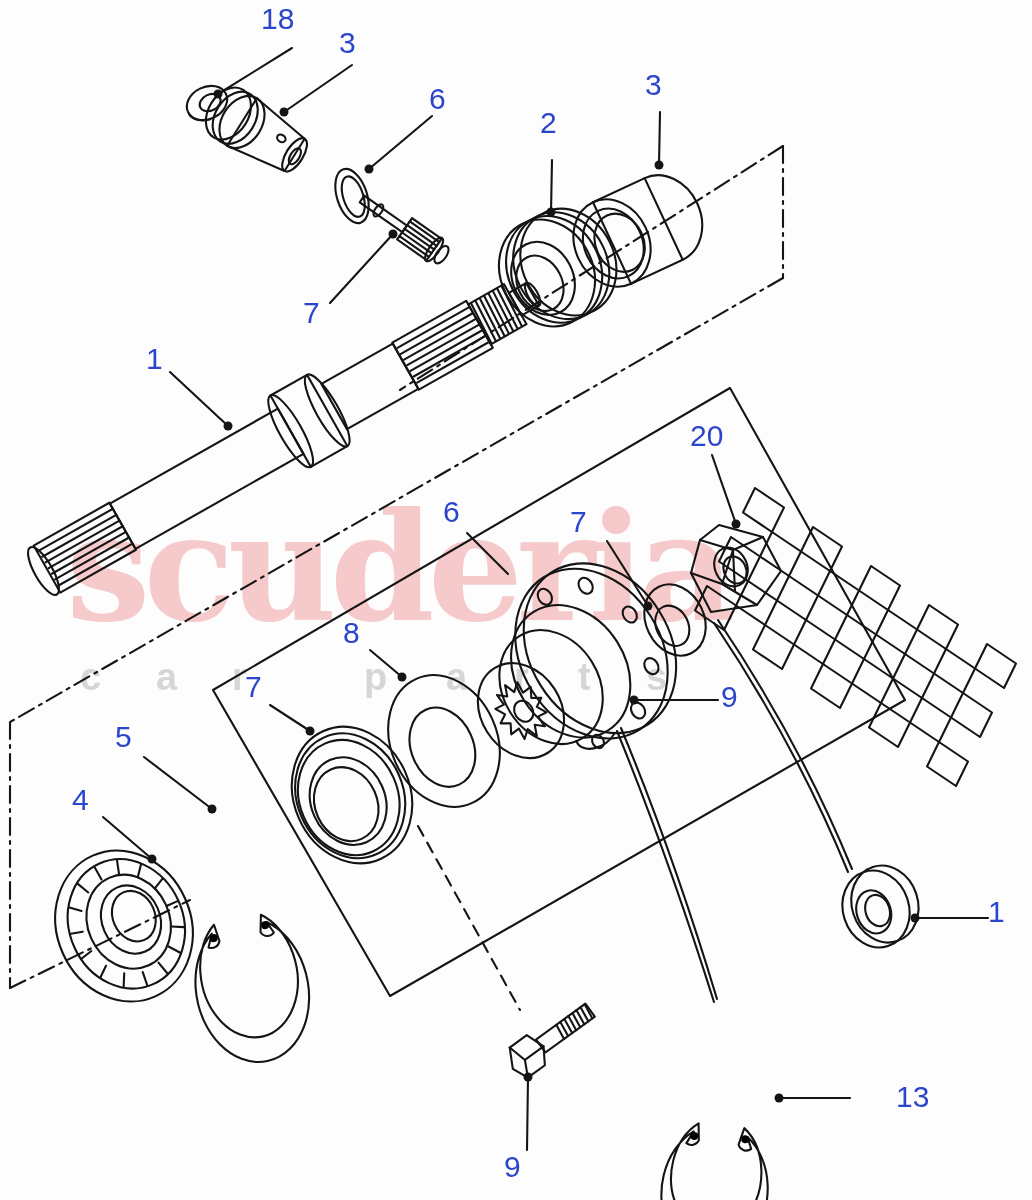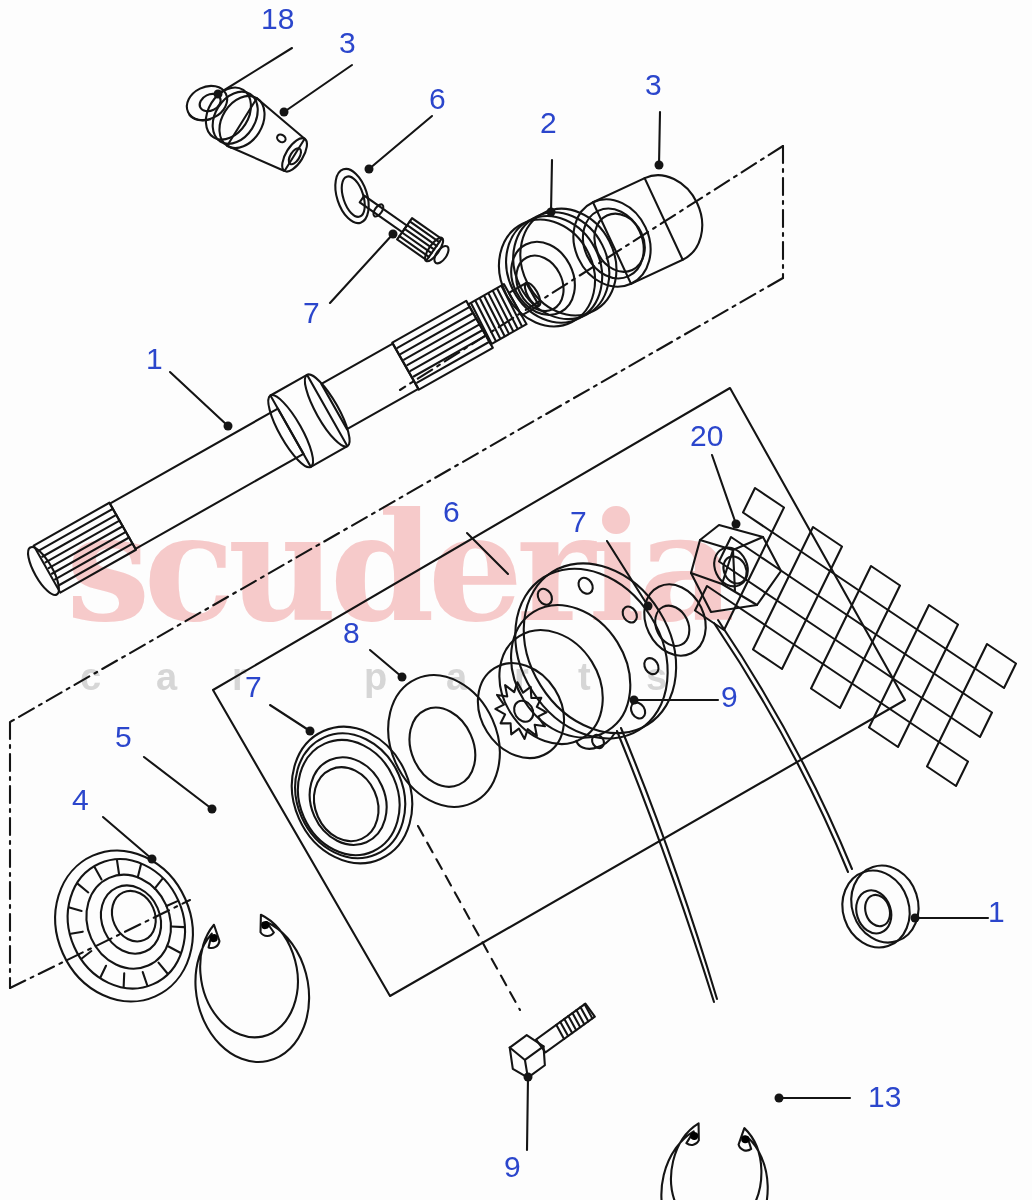--- a/index.html
+++ b/index.html
@@ -290,19 +290,19 @@
   <div class="callout" style="left:645px;top:70px">3</div>
   <div class="callout" style="left:72px;top:785px">4</div>
   <div class="callout" style="left:115px;top:722px">5</div>
   <div class="callout" style="left:443px;top:497px">6</div>
   <div class="callout" style="left:245px;top:672px">7</div>
   <div class="callout" style="left:343px;top:618px">8</div>
   <div class="callout" style="left:721px;top:682px">9</div>
   <div class="callout" style="left:570px;top:507px">7</div>
   <div class="callout" style="left:690px;top:421px">20</div>
   <div class="callout" style="left:988px;top:897px">1</div>
-  <div class="callout" style="left:868px;top:1082px">13</div>
+  <div class="callout" style="left:896px;top:1082px">13</div>
   <div class="callout" style="left:504px;top:1152px">9</div>
   <div class="callout" style="left:303px;top:298px">7</div>
   <div class="callout" style="left:429px;top:84px">6</div>
   <div class="callout" style="left:339px;top:28px">3</div>
   <div class="callout" style="left:261px;top:4px">18</div>
 </div>
 
 </body></html>

